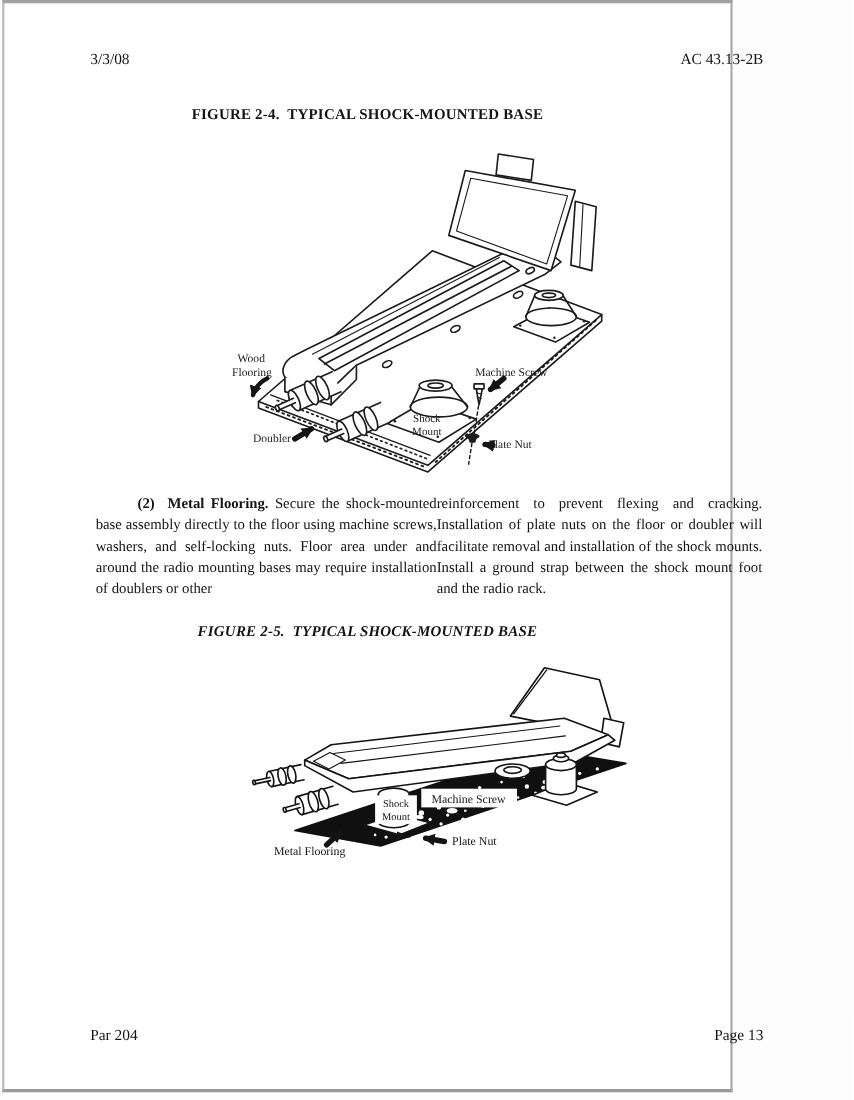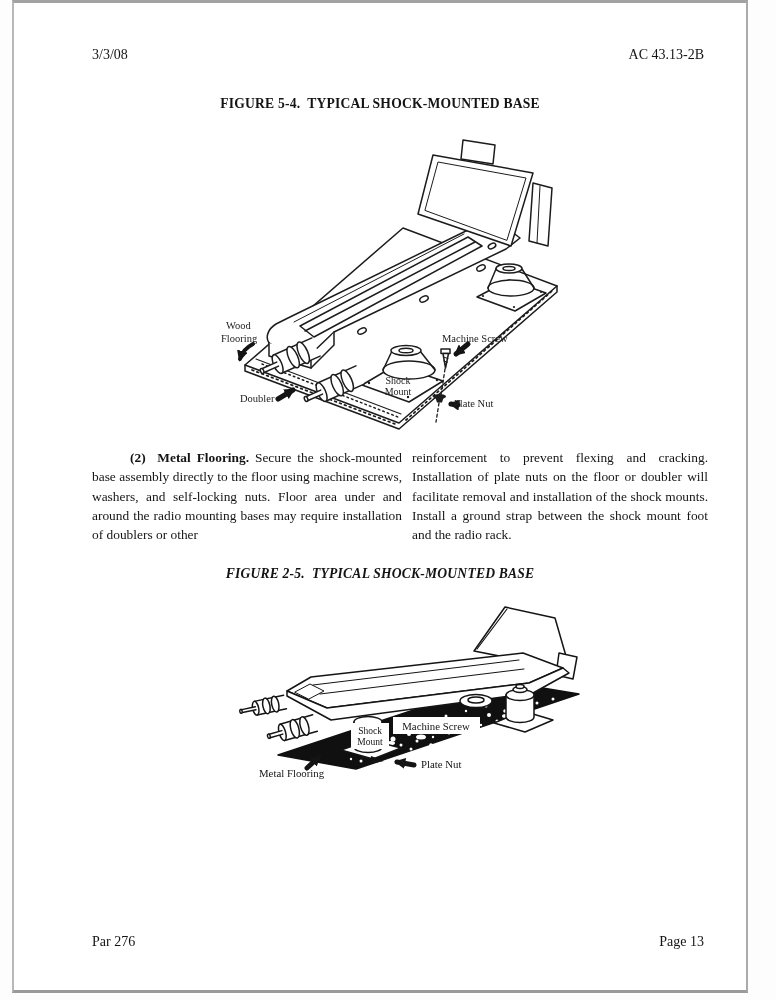--- a/index.html
+++ b/index.html
@@ -3,48 +3,47 @@
 <meta charset="utf-8">
 <style>
   * { box-sizing: border-box; }
   html, body { margin: 0; padding: 0; }
   body {
     width: 776px; height: 1000px; background: #fdfdfd;
     font-family: "Liberation Serif", "DejaVu Serif", serif;
     color: #141414; position: relative;
   }
   .page {
-    position: absolute; left: 2px; top: 0; width: 736px; height: 993px;
+    position: absolute; left: 2px; top: 0; width: 664px; height: 993px;
     background: #fff;
     border-top: 3px solid #a2a2a2;
     border-bottom: 3px solid #9a9a9a;
     border-left: 2px solid #b8b8b8;
     border-right: 2px solid #aaaaaa;
-    margin-left: 10px;
   }
   .header-row, .footer-row {
     position: absolute; left: 78px; width: 612px;
     display: flex; justify-content: space-between;
     font-size: 14px;
   }
   .header-row { top: 44px; }
   .footer-row { top: 931px; }
   .fig-title {
     position: absolute; left: 0; width: 100%; text-align: center;
     font-weight: bold; font-size: 13.6px; letter-spacing: 0.2px;
     white-space: pre-wrap; margin: 0;
   }
   #fig24-title { top: 93px; }
   #fig25-title { top: 563px; font-style: italic; }
   .figure { position: absolute; }
   #fig24 { left: 198px; top: 122px; }
   #fig25 { left: 207px; top: 588px; }
   .twocol {
     position: absolute; left: 78px; width: 616px;
-    display: flex; justify-content: space-between;
+    display: flex; justify-content: center;
   }
   #sec1 { top: 445px; }
   #sec2 { top: 794px; }
   .col {
     margin: 0; font-size: 13.4px; line-height: 19.3px; text-align: justify;
   }
   .col.left  { width: 310px; }
   .col.right { width: 296px; }
   #sec1 .col.left { text-indent: 38px; }
   #sec2 .col.left { text-indent: 19px; }
@@ -54,21 +53,21 @@
 </head>
 <body>
 
 <div class="page">
 
   <div class="header-row">
     <span>3/3/08</span>
     <span>AC 43.13-2B</span>
   </div>
 
-  <h2 class="fig-title" id="fig24-title">FIGURE 5-4.  TYPICAL SHOCK-MOUNTED BASE</h2>
+  <h2 class="fig-title" id="fig24-title">FIGURE 2-4.  TYPICAL SHOCK-MOUNTED BASE</h2>
 
   <div class="figure" id="fig24">
     <svg width="380" height="312" viewBox="0 0 380 312">
       <defs>
         <marker id="ah4" viewBox="0 0 10 10" refX="7.5" refY="5" markerWidth="11" markerHeight="11" orient="auto" markerUnits="userSpaceOnUse">
           <path d="M0,0 L10,5 L0,10 Z" fill="#141414"></path>
         </marker>
       </defs>
       <g stroke="#1c1c1c" fill="none" stroke-width="1.5" stroke-linejoin="round" stroke-linecap="round">
 
@@ -316,17 +315,17 @@
           <text x="200" y="177" font-size="10.8px">Plate Nut</text>
         </g>
       </g>
     </svg>
   </div>
 
   <div class="twocol" id="sec2">
   </div>
 
   <div class="footer-row">
-    <span>Par 276</span>
+    <span>Par 204</span>
     <span>Page 13</span>
   </div>
 
 </div>
 
 </body></html>

